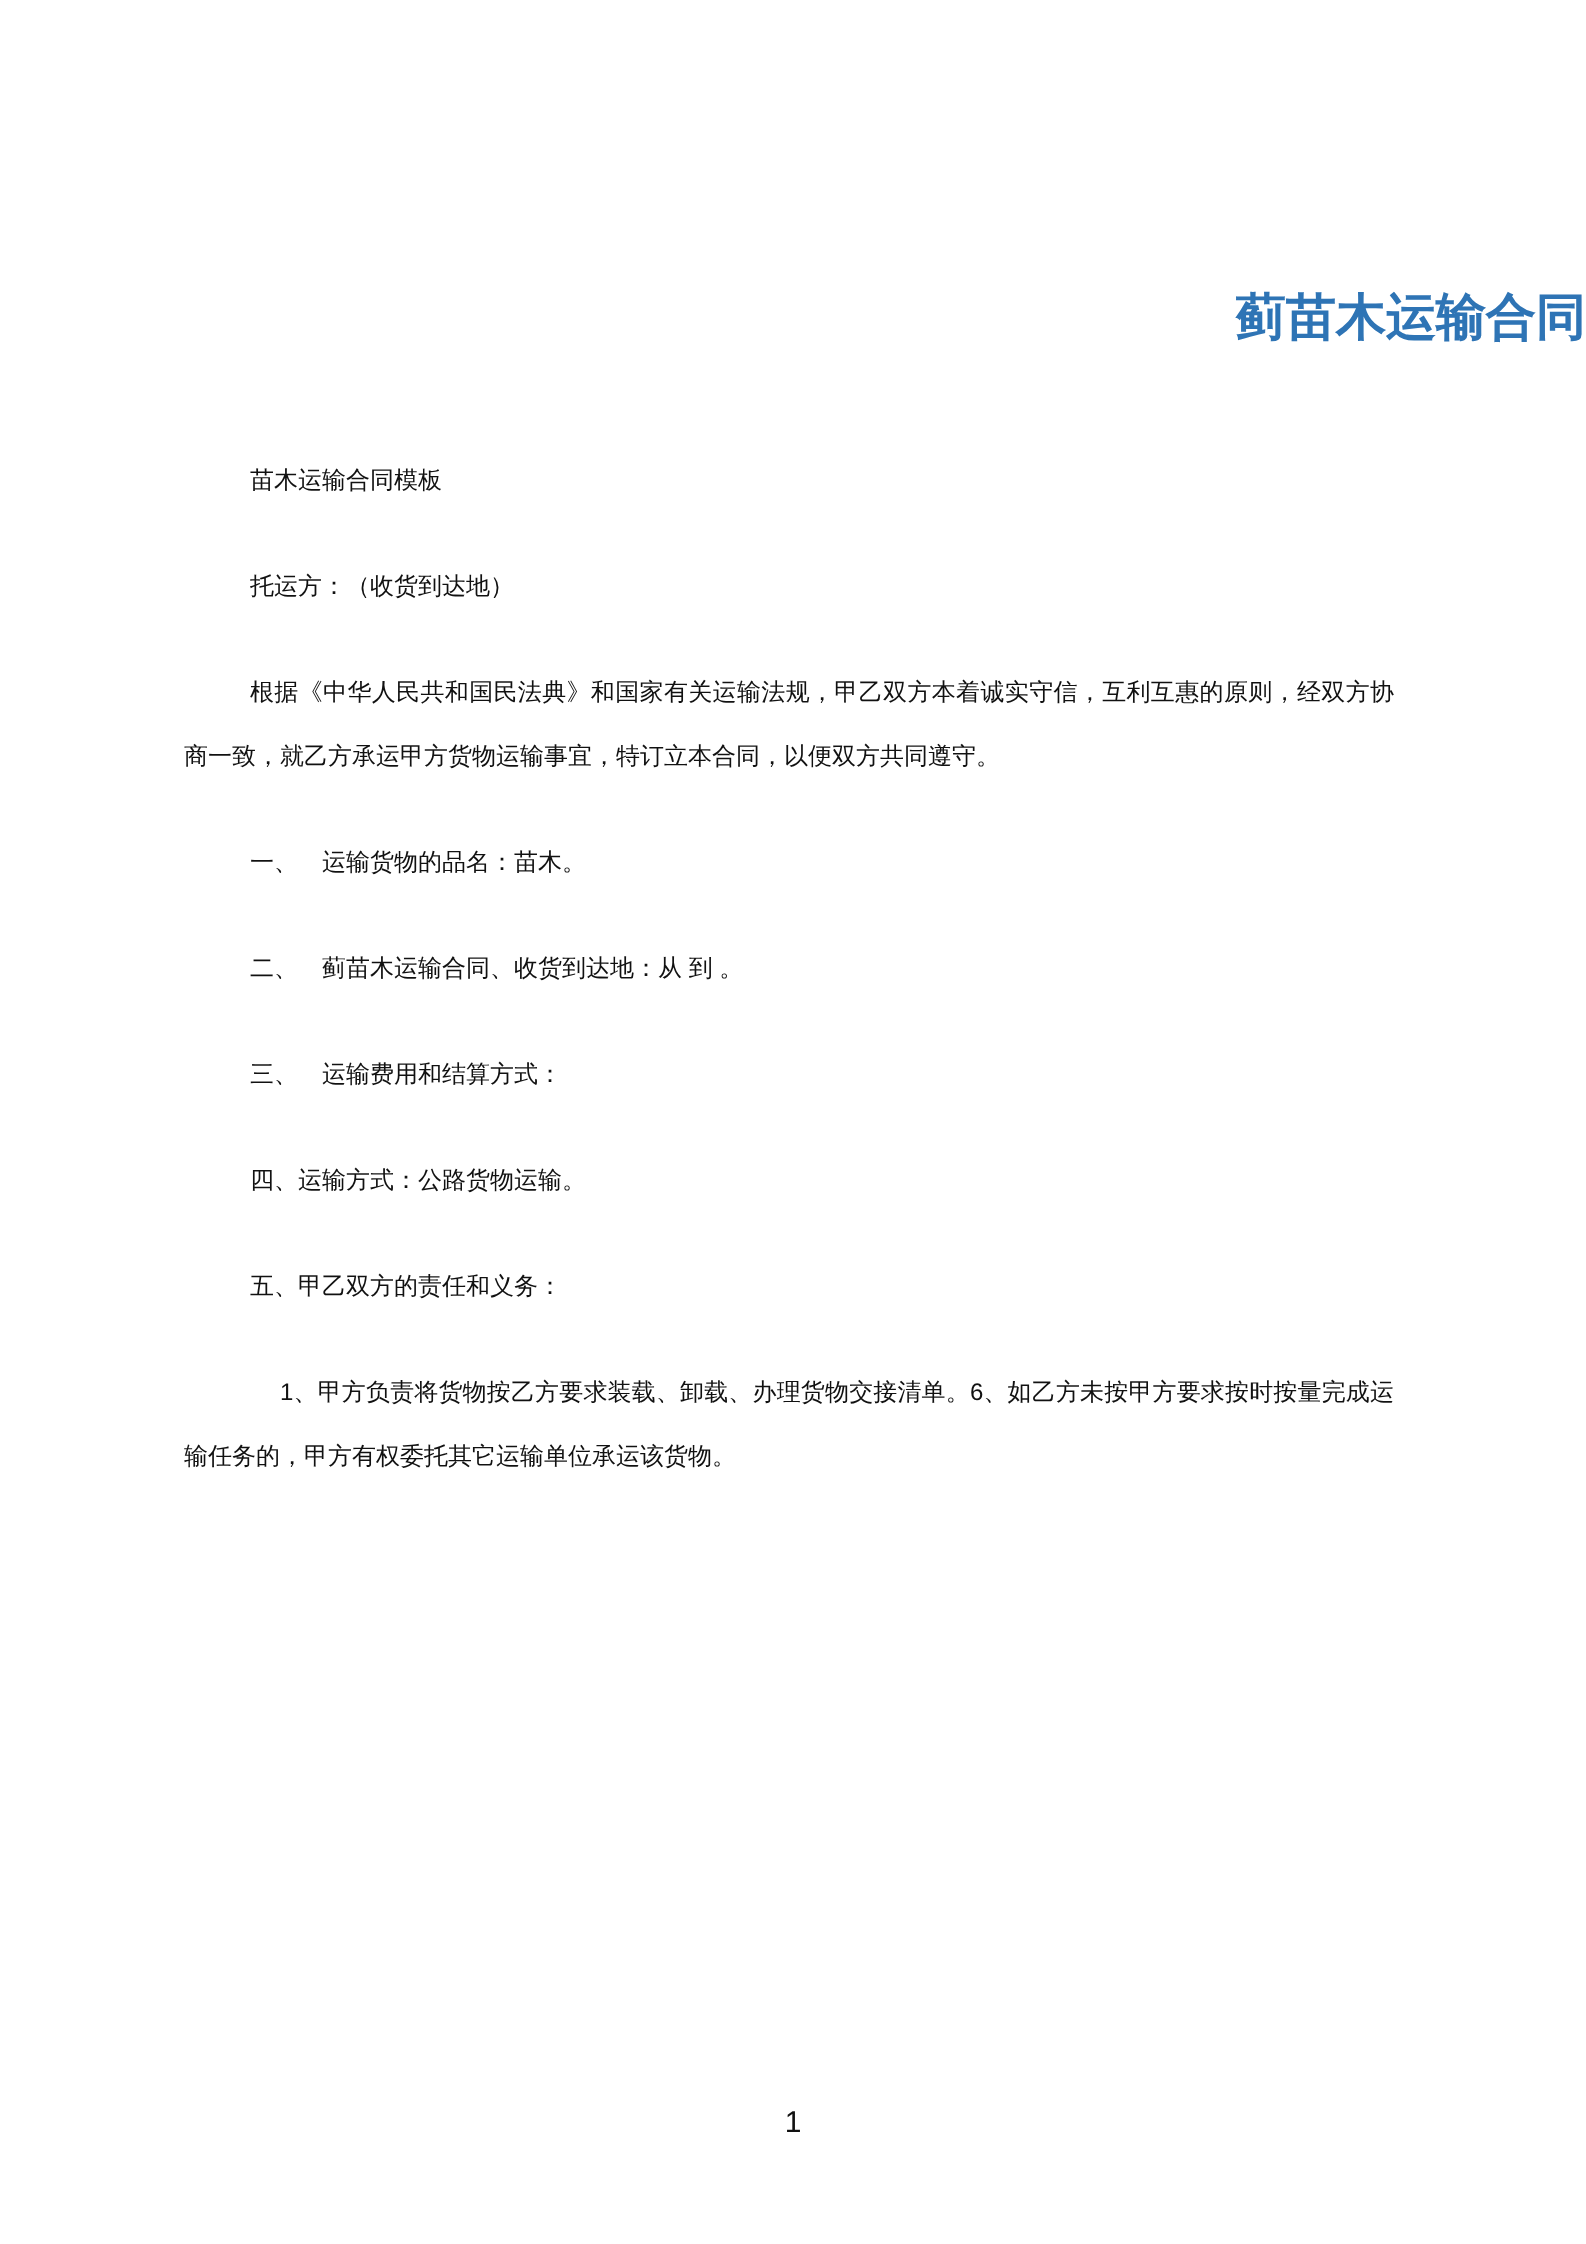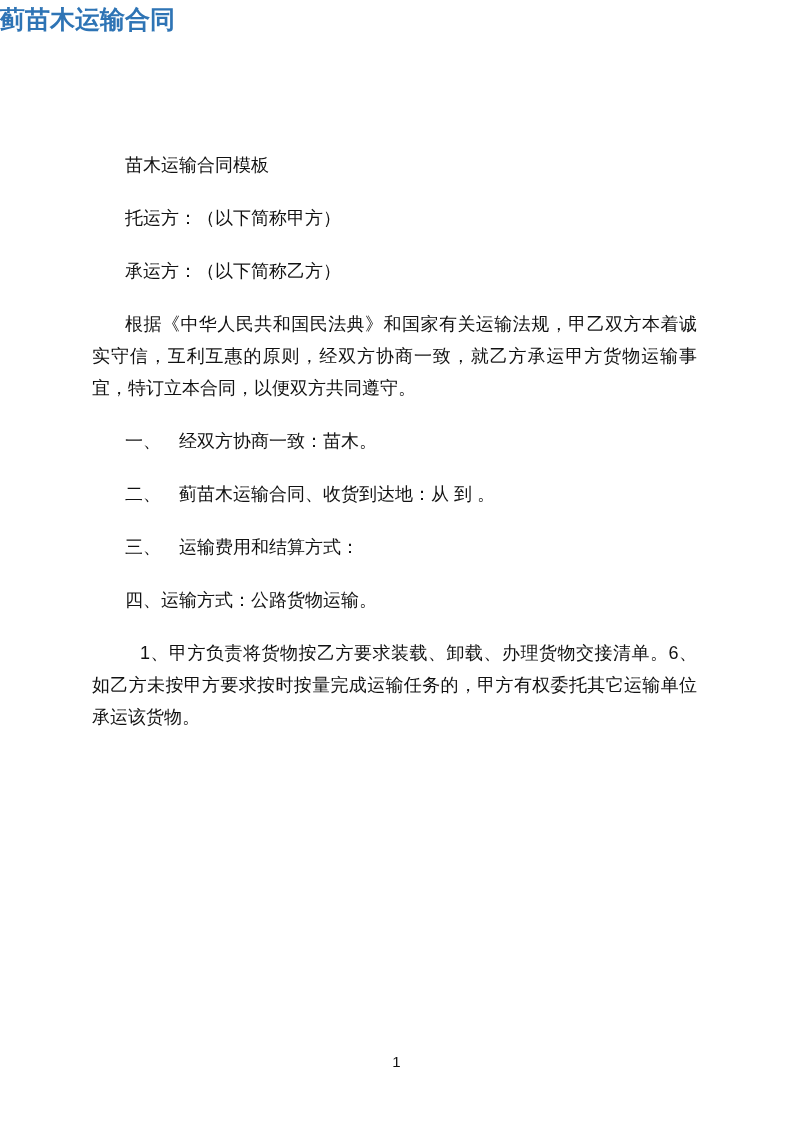--- a/index.html
+++ b/index.html
@@ -11,29 +11,30 @@
     position: relative;
     width: 793px;
     height: 1122px;
     background: #ffffff;
     overflow: hidden;
     font-family: "Liberation Sans", "DejaVu Sans", sans-serif;
     color: #111111;
   }
   .doc-title {
     margin: 0;
-    text-align: left;
+    padding-top: 140px;
+    text-align: right;
     font-size: 25px;
     line-height: 38px;
     font-weight: bold;
     color: #2E74B5;
   }
   .content {
-    margin: 111px 96px 0 92px;
-    font-size: 18px;
+    margin: 46px 96px 0 92px;
+    font-size: 12px;
     text-align: justify;
     text-justify: inter-ideograph;
   }
   .para {
     line-height: 32px;
     margin: 0 0 21px 0;
     text-indent: 33px;
     word-break: break-all;
   }
   .para.deep-indent {
@@ -54,35 +55,35 @@
 <body>
 
 <div class="page">
 
   <h1 class="doc-title">蓟苗木运输合同</h1>
 
   <div class="content">
 
     <p class="para">苗木运输合同模板</p>
 
-    <p class="para">托运方：（以下简称甲方）</p>
+    <p class="para">托运方：（收货到达地）</p>
 
-    <p class="para">承运方：（以下简称乙方）</p>
 
     <p class="para">根据《中华人民共和国民法典》和国家有关运输法规，甲乙双方本着诚实守信，互利互惠的原则，经双方协商一致，就乙方承运甲方货物运输事宜，特订立本合同，以便双方共同遵守。</p>
 
-    <p class="para">一、　经双方协商一致：苗木。</p>
+    <p class="para">一、　运输货物的品名：苗木。</p>
 
     <p class="para">二、　蓟苗木运输合同、收货到达地：从 到 。</p>
 
     <p class="para">三、　运输费用和结算方式：</p>
 
 
     <p class="para">四、运输方式：公路货物运输。</p>
 
+    <p class="para">五、甲乙双方的责任和义务：</p>
 
 
     <p class="para deep-indent">1、甲方负责将货物按乙方要求装载、卸载、办理货物交接清单。6、如乙方未按甲方要求按时按量完成运输任务的，甲方有权委托其它运输单位承运该货物。</p>
 
   </div>
 
   <div class="page-number">1</div>
 
 </div>
 

